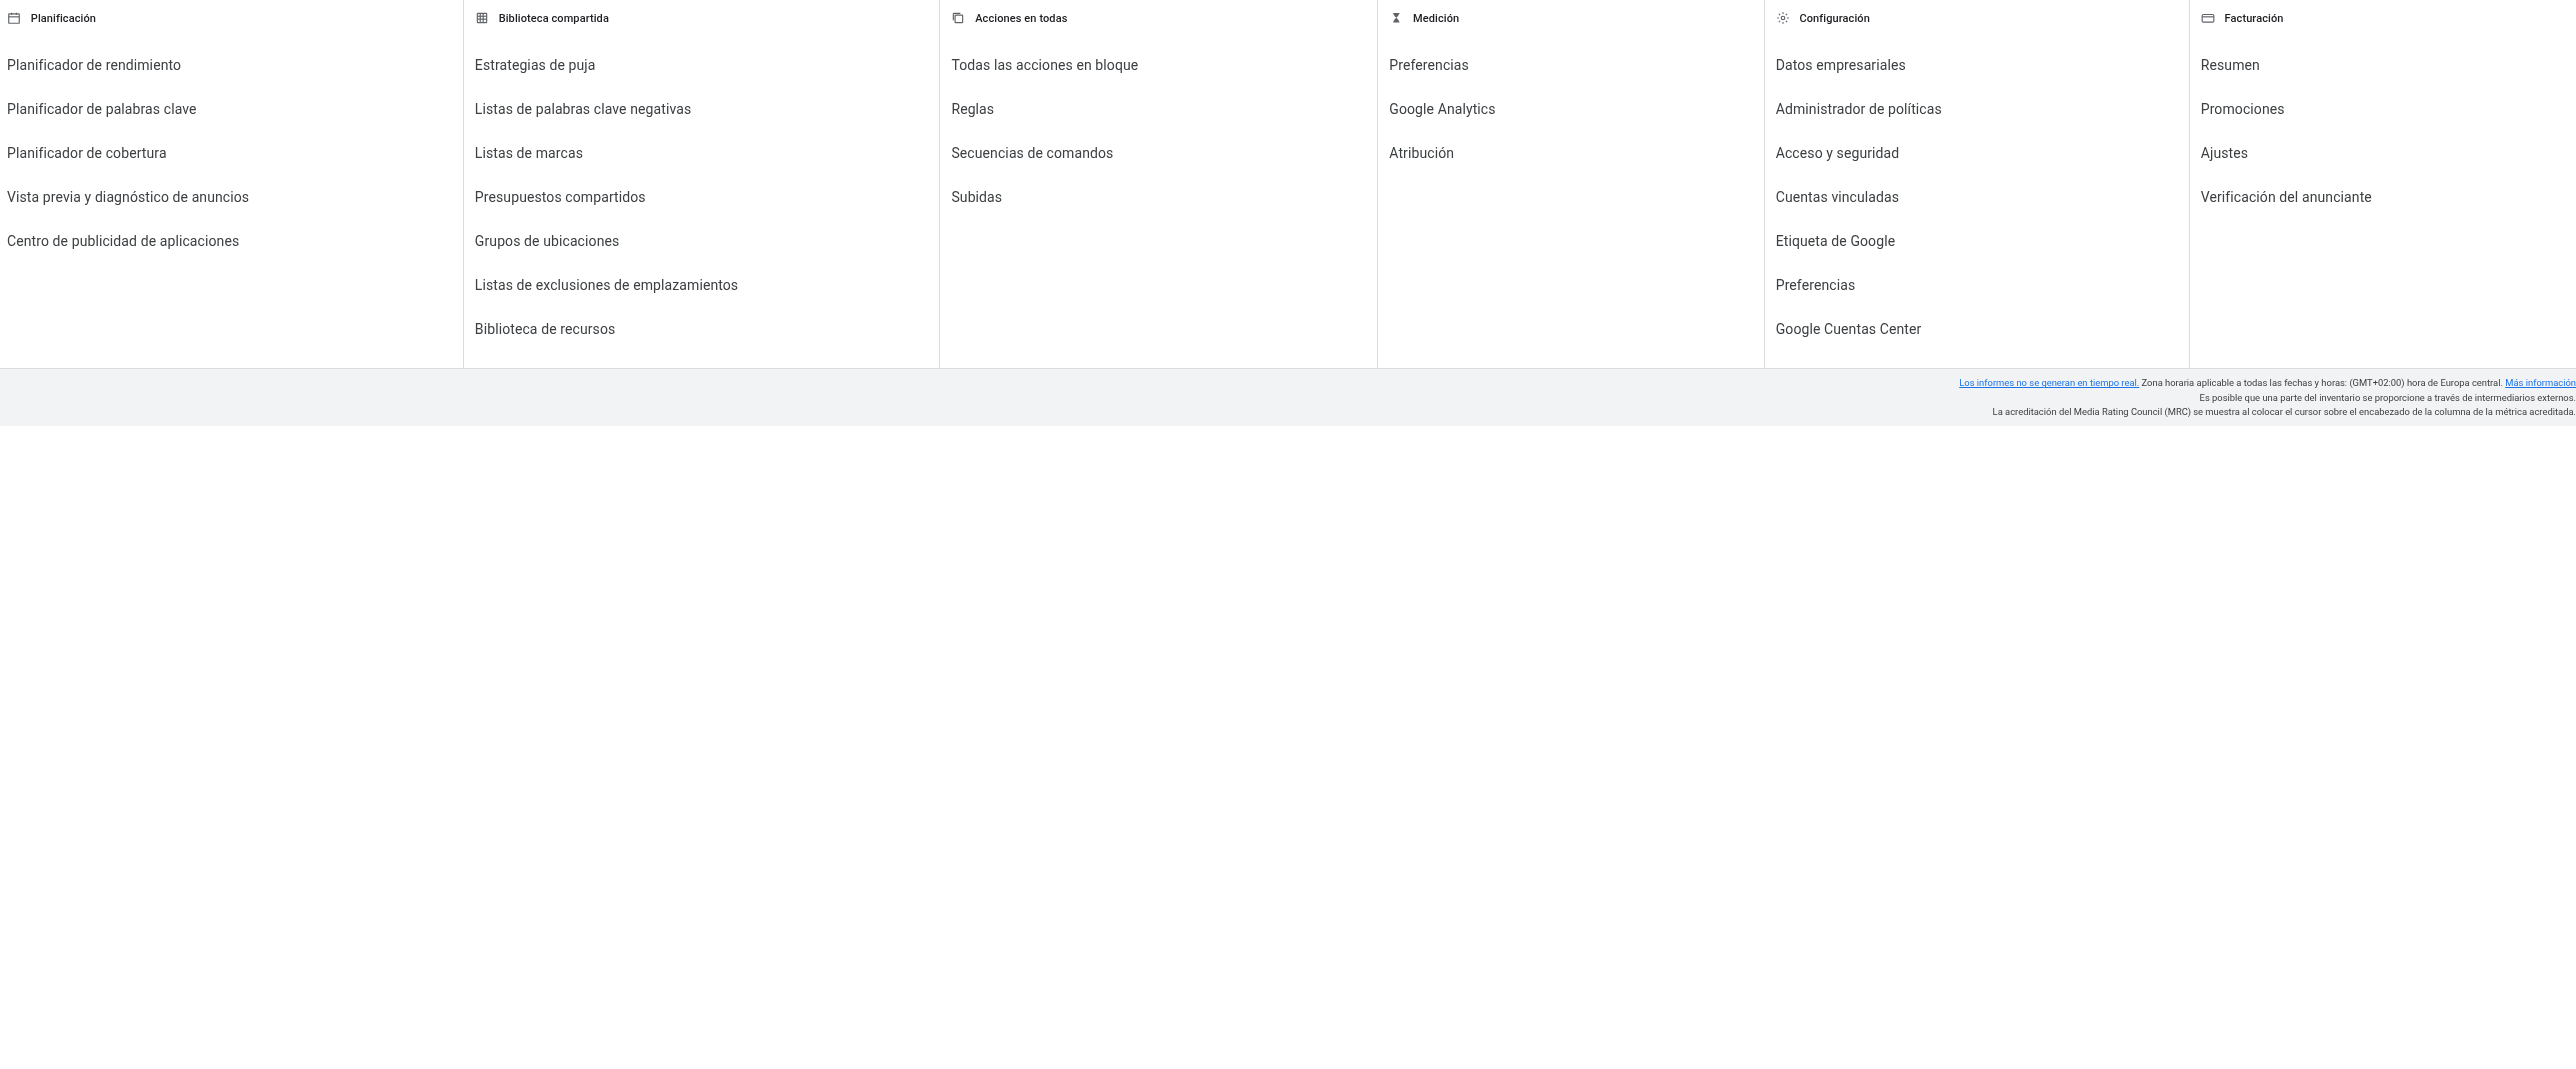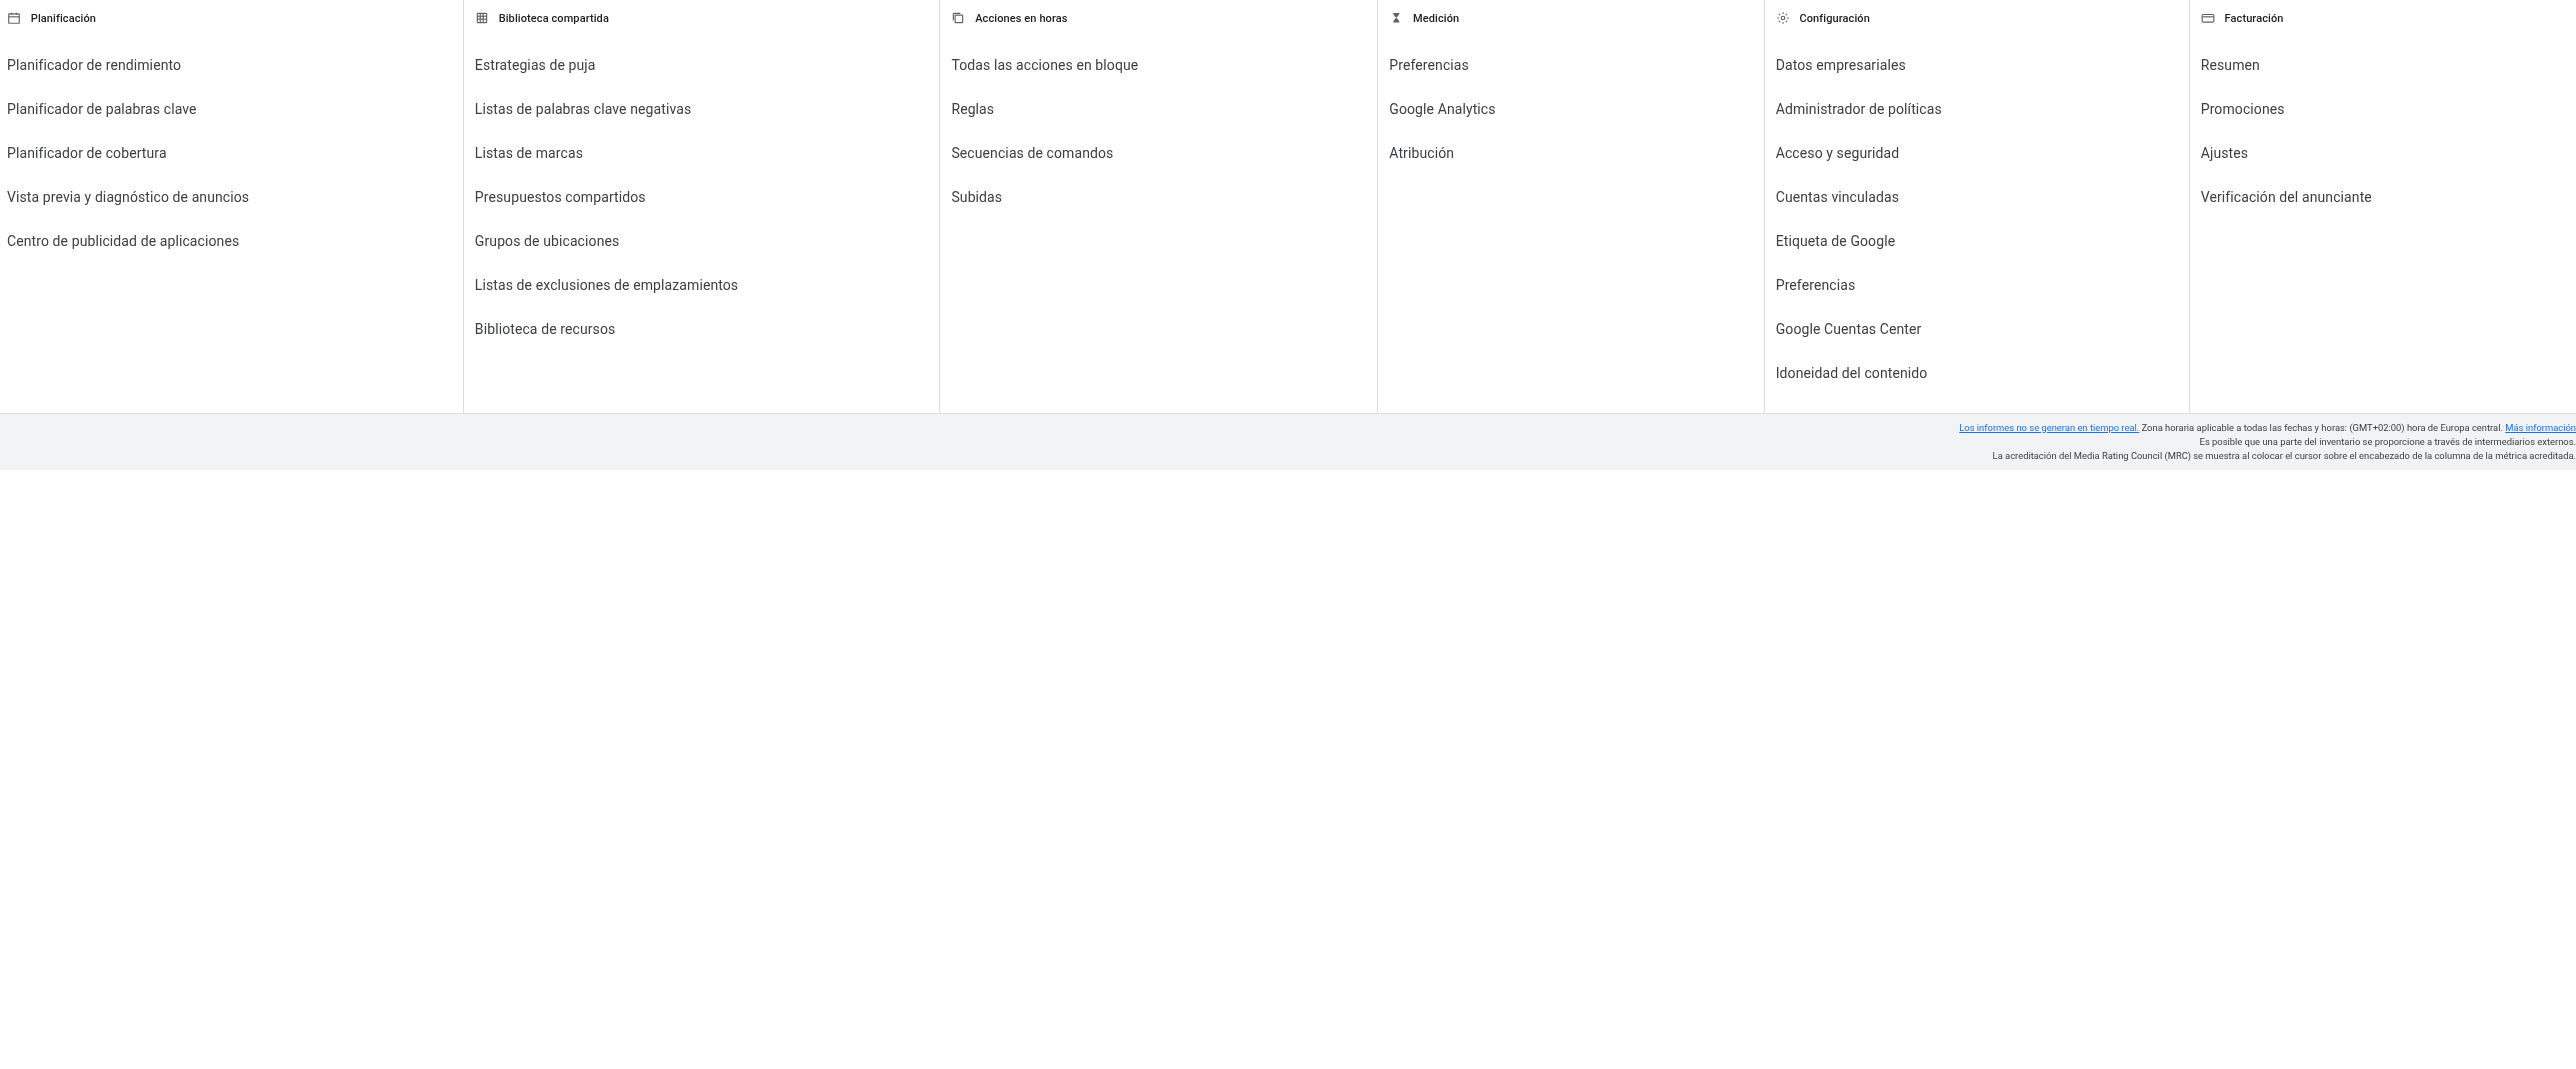--- a/index.html
+++ b/index.html
@@ -130,21 +130,21 @@
   </div>
 
   <div class="menu-column col-acciones">
     <div class="column-header">
       <span class="icon">
         <svg width="14" height="14" viewBox="0 0 24 24" fill="none" stroke="#5f6368" stroke-width="2">
           <rect x="7" y="7" width="13" height="13" rx="1"></rect>
           <path d="M4 16 L4 5 a1 1 0 0 1 1 -1 L16 4"></path>
         </svg>
       </span>
-      <span class="title">Acciones en horas</span>
+      <span class="title">Acciones en todas</span>
     </div>
     <div class="menu-item">Todas las acciones en bloque</div>
     <div class="menu-item">Reglas</div>
     <div class="menu-item">Secuencias de comandos</div>
     <div class="menu-item">Subidas</div>
   </div>
 
   <div class="menu-column col-medicion">
     <div class="column-header">
       <span class="icon">
@@ -169,21 +169,20 @@
       </span>
       <span class="title">Configuración</span>
     </div>
     <div class="menu-item">Datos empresariales</div>
     <div class="menu-item">Administrador de políticas</div>
     <div class="menu-item">Acceso y seguridad</div>
     <div class="menu-item">Cuentas vinculadas</div>
     <div class="menu-item">Etiqueta de Google</div>
     <div class="menu-item">Preferencias</div>
     <div class="menu-item">Google Cuentas Center</div>
-    <div class="menu-item">Idoneidad del contenido</div>
   </div>
 
   <div class="menu-column col-facturacion">
     <div class="column-header">
       <span class="icon">
         <svg width="14" height="14" viewBox="0 0 24 24" fill="none" stroke="#5f6368" stroke-width="2">
           <rect x="2" y="6" width="20" height="13" rx="2"></rect>
           <line x1="2" y1="10" x2="22" y2="10"></line>
         </svg>
       </span>

